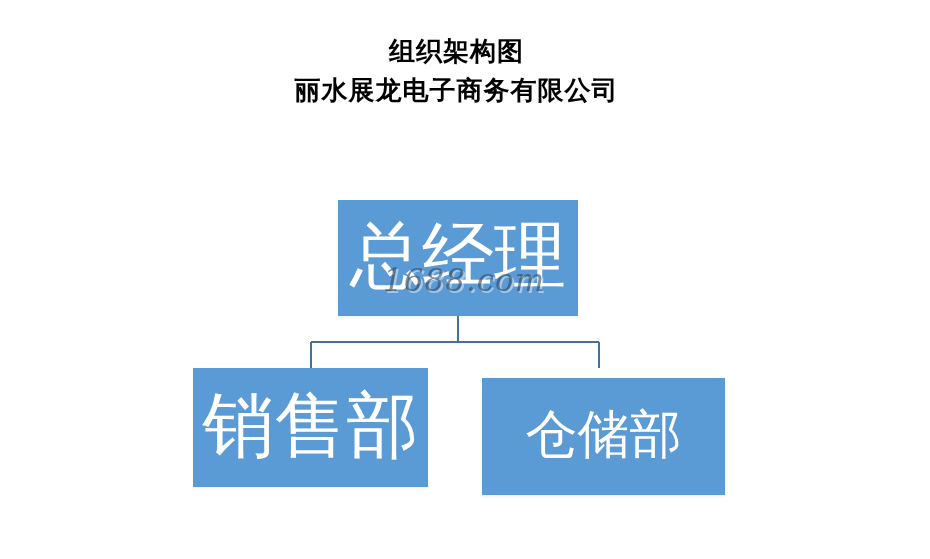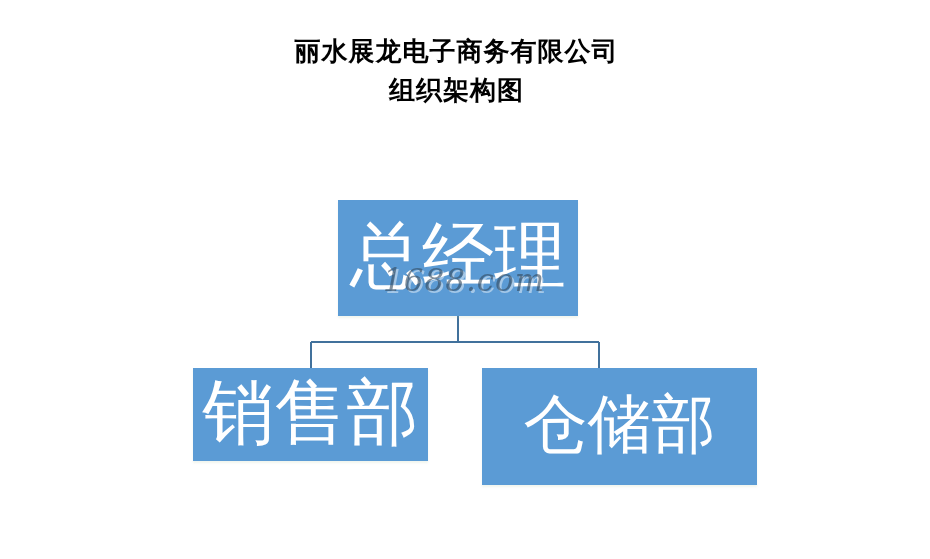--- a/index.html
+++ b/index.html
@@ -43,26 +43,26 @@
     justify-content: center;
     font-family: "DejaVu Serif", "Liberation Serif", serif;
     font-weight: normal;
     box-shadow: 0 2px 2px rgba(180, 200, 160, 0.18);
   }
   .node-ceo {
     left: 338px; top: 200px; width: 240px; height: 116px;
     font-size: 72px;
   }
   .node-sales {
-    left: 193px; top: 368px; width: 235px; height: 93px;
+    left: 193px; top: 368px; width: 235px; height: 119px;
     font-size: 72px;
   }
   .node-warehouse {
-    left: 482px; top: 368px; width: 275px; height: 117px;
-    font-size: 64px;
+    left: 482px; top: 378px; width: 243px; height: 117px;
+    font-size: 52px;
   }
   .node-label {
     white-space: nowrap;
     line-height: 1;
     padding-bottom: 6px;
   }
   .watermark {
     position: absolute;
     left: 383px;
     top: 262px;
@@ -76,22 +76,22 @@
     text-shadow: 2px 2px 0 rgba(255, 255, 255, 0.45);
     pointer-events: none;
   }
 </style>
 </head>
 <body>
 
 <div class="canvas">
 
   <div class="titles">
+    <div class="title-line">组织架构图</div>
     <div class="title-line">丽水展龙电子商务有限公司</div>
-    <div class="title-line">组织架构图</div>
   </div>
 
   <svg class="connector-svg" viewBox="0 0 930 559" xmlns="http://www.w3.org/2000/svg">
     <path d="M458 316 V342 M311 342 H599 M311 342 V368 M599 342 V368" fill="none" stroke="#41719c" stroke-width="2"></path>
   </svg>
 
   <div class="node node-ceo">
     <span class="node-label">总经理</span>
   </div>
 

